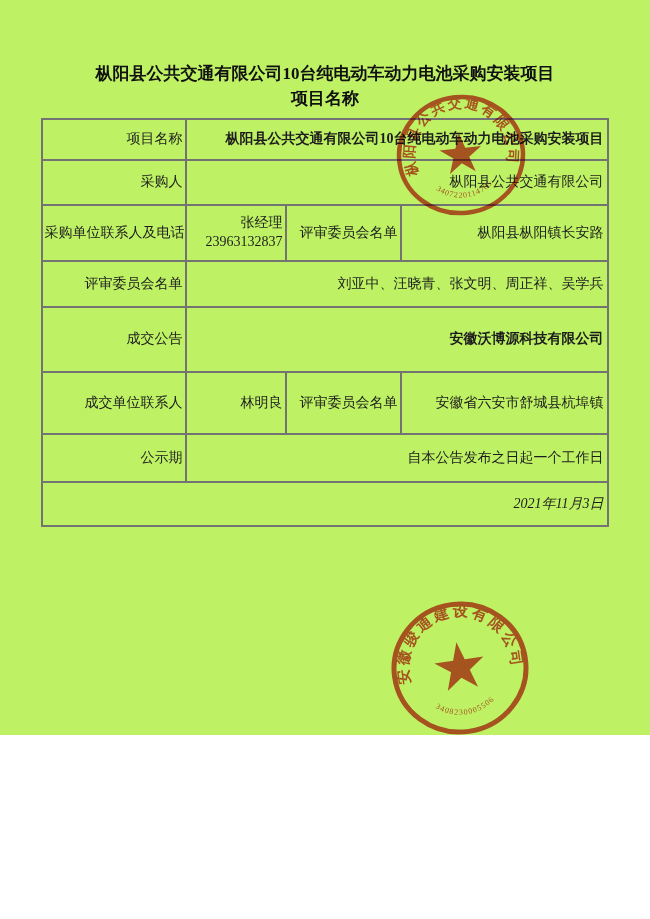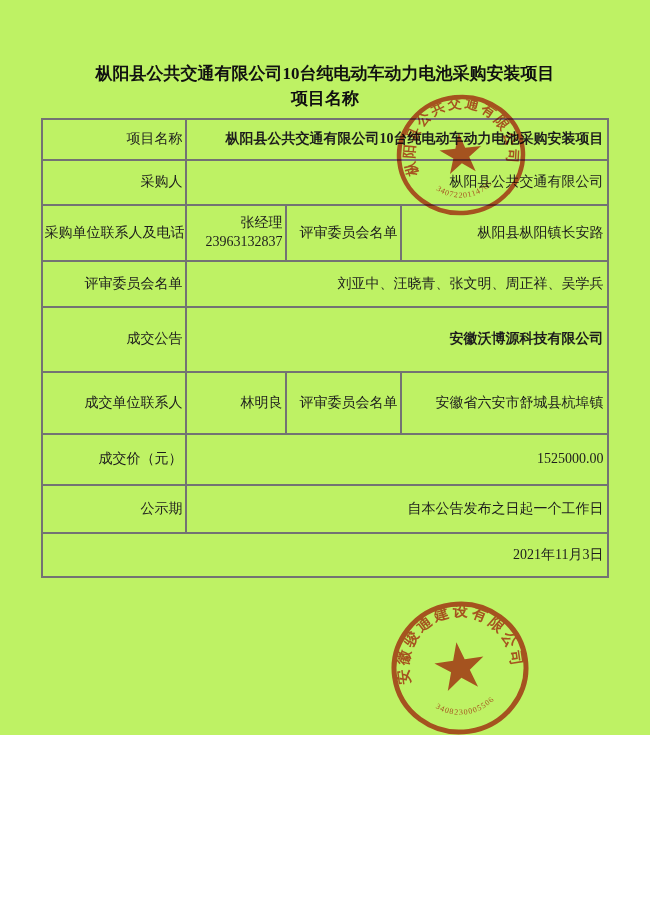--- a/index.html
+++ b/index.html
@@ -19,21 +19,21 @@
   }
   table.doc td {
     border:2px solid #737373; text-align:right; vertical-align:middle;
     font-size:14px; padding:2px 3px; line-height:1.35; color:#1d1d1d;
   }
   td.lbl { font-size:14px; }
   td.val.bold { font-weight:bold; }
   tr.r1{height:41px;} tr.r2{height:45px;margin-left:32px;} tr.r3{height:56px;}
   tr.r4{height:46px;} tr.r5{height:65px;} tr.r6{height:62px;}
   tr.r7{height:51px;} tr.r8{height:44px;} tr.r9{height:48px;padding-left:16px;}
-  tr.r10{height:44px;}
+  tr.r10{height:44px;font-style:italic;}
   .seal {
     position:absolute; color:#d8372a; opacity:0.84;
     mix-blend-mode:multiply; pointer-events:none;
   }
   .seal text { font-family:"Liberation Serif","DejaVu Serif",serif; }
   #seal-top { left:393px; top:91px; transform:rotate(-6deg); }
   #seal-bottom { left:386px; top:596px; transform:rotate(-8deg); }
 </style>
 </head>
 <body>
@@ -77,24 +77,20 @@
       <tr class="r5">
         <td class="lbl">成交公告</td>
         <td class="val bold" colspan="3">安徽沃博源科技有限公司</td>
       </tr>
       <tr class="r6">
         <td class="lbl">成交单位联系人</td>
         <td class="val">林明良</td>
         <td class="lbl">评审委员会名单</td>
         <td class="val">安徽省六安市舒城县杭埠镇</td>
       </tr>
-      <tr class="r7">
-        <td class="lbl">成交价（元）</td>
-        <td class="val" colspan="3">1525000.00</td>
-      </tr>
       <tr class="r9">
         <td class="lbl">公示期</td>
         <td class="val" colspan="3">自本公告发布之日起一个工作日</td>
       </tr>
       <tr class="r10">
         <td class="val" colspan="4">2021年11月3日</td>
       </tr>
     </tbody>
   </table>
 

